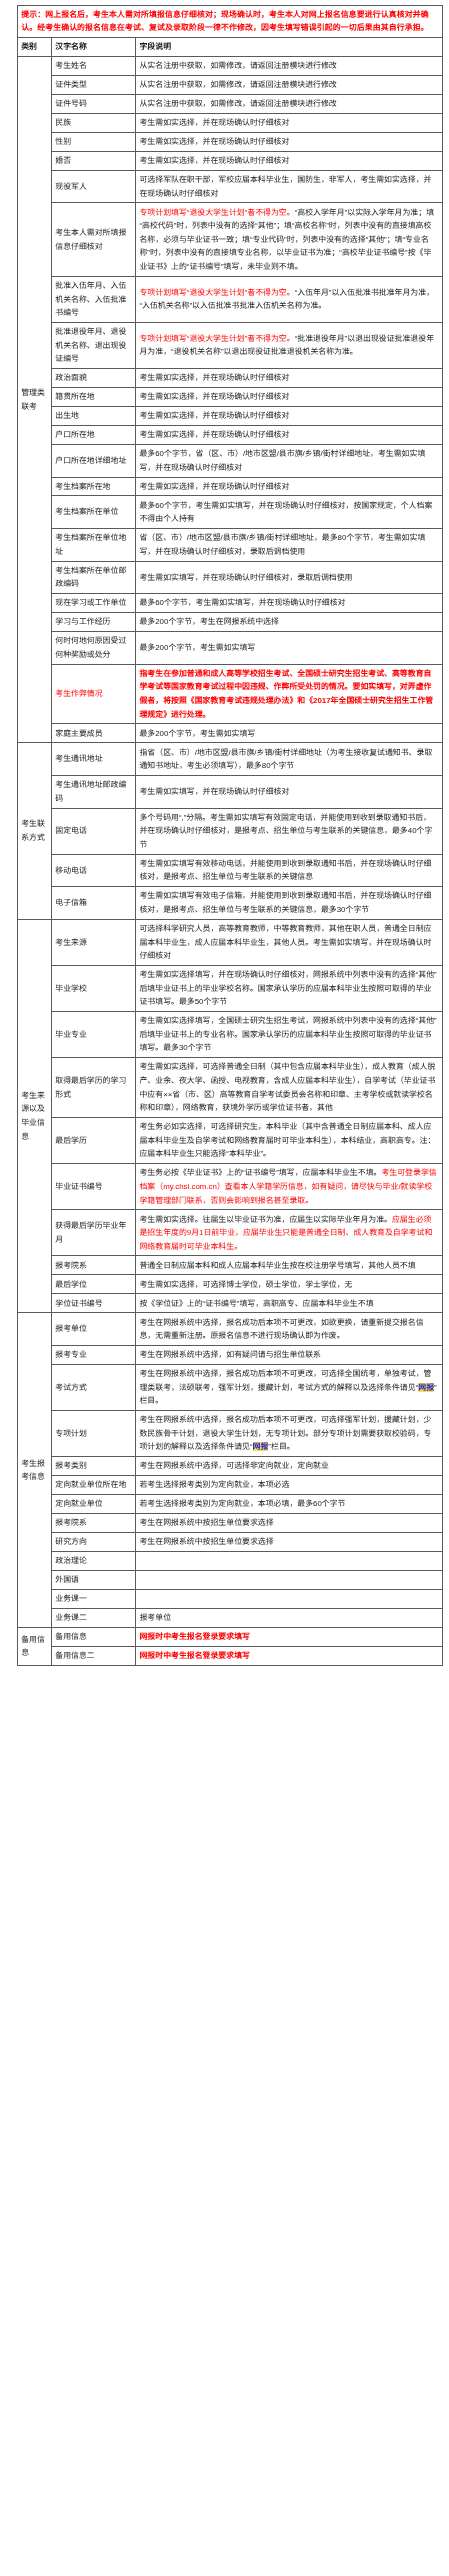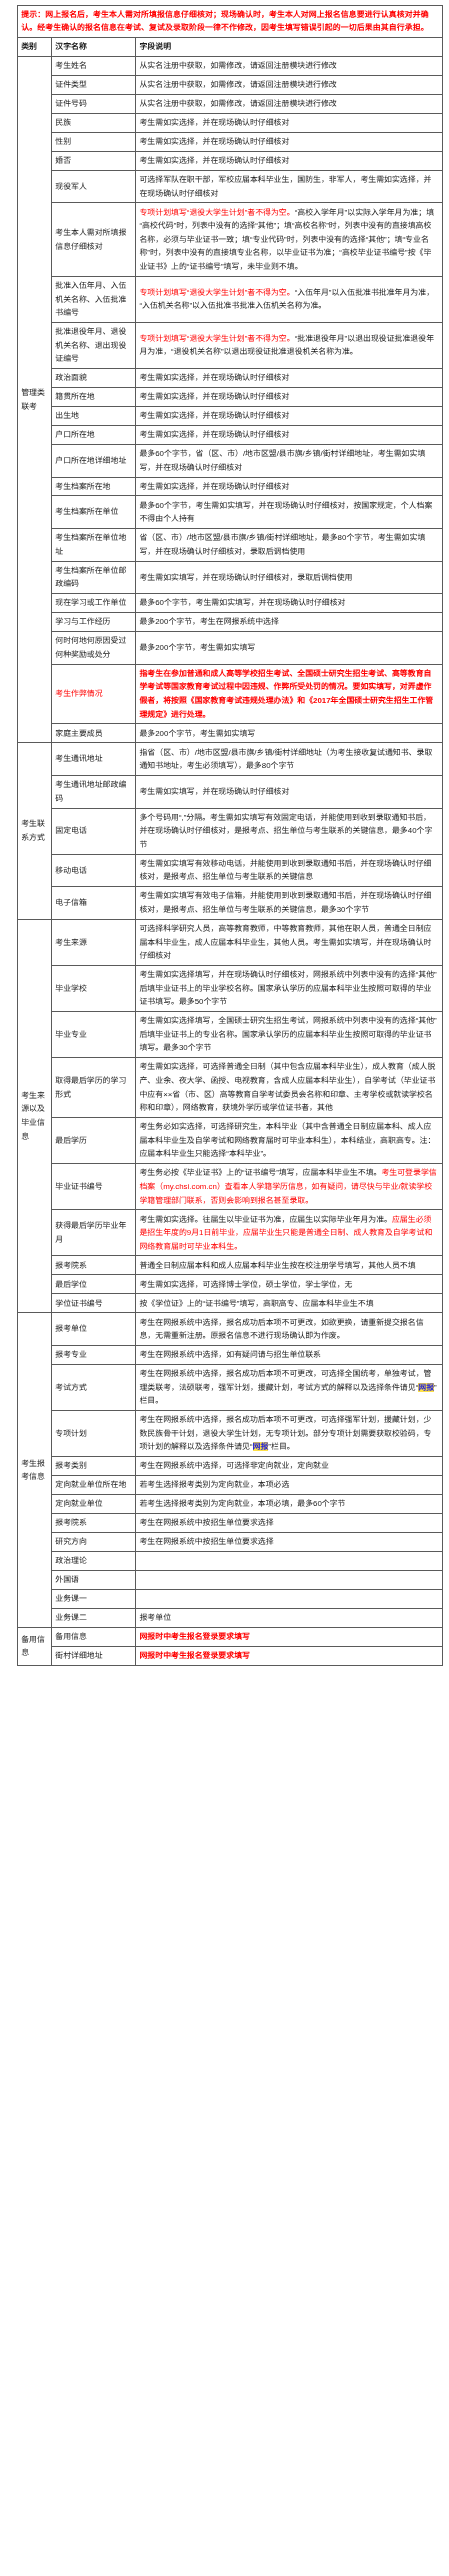--- a/index.html
+++ b/index.html
@@ -312,19 +312,19 @@
         <tr>
           <td class="name-cell">业务课二</td>
           <td class="desc-cell">报考单位</td>
         </tr>
         <tr>
           <td class="cat-cell" rowspan="2">备用信息</td>
           <td class="name-cell">备用信息</td>
           <td class="desc-cell red-all">网报时中考生报名登录要求填写</td>
         </tr>
         <tr>
-          <td class="name-cell">街村详细地址</td>
+          <td class="name-cell">备用信息二</td>
           <td class="desc-cell red-all">网报时中考生报名登录要求填写</td>
         </tr>
       </tbody>
   </table>
 </div>
 
 
 </body></html>

